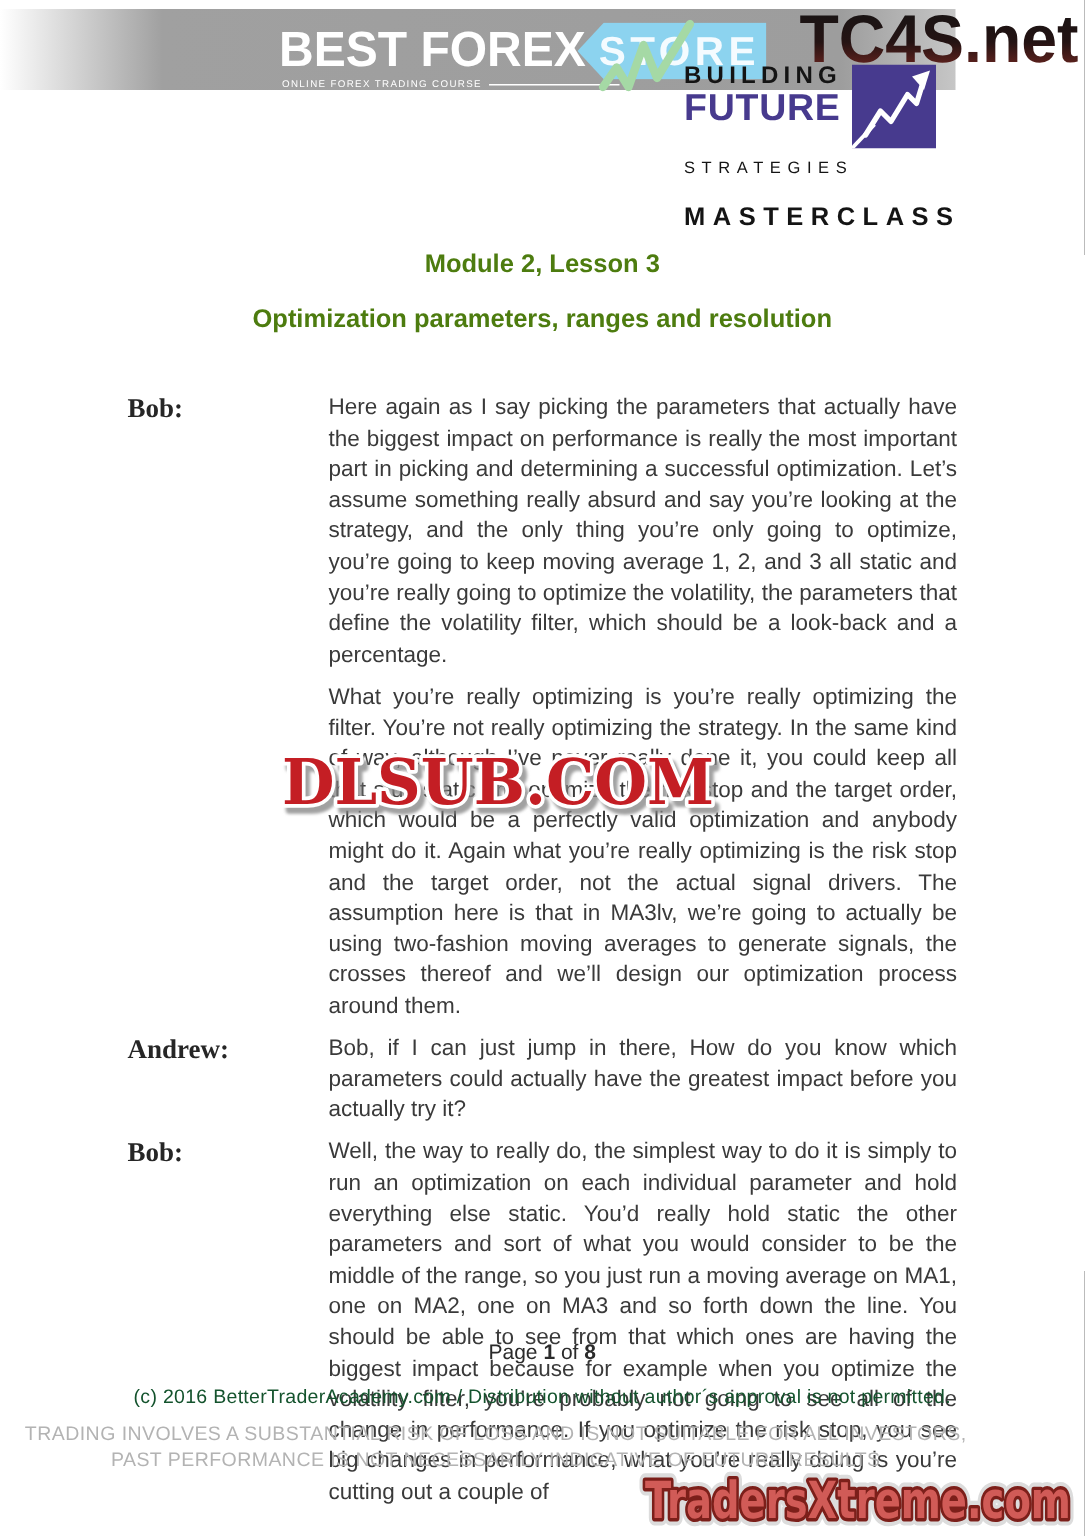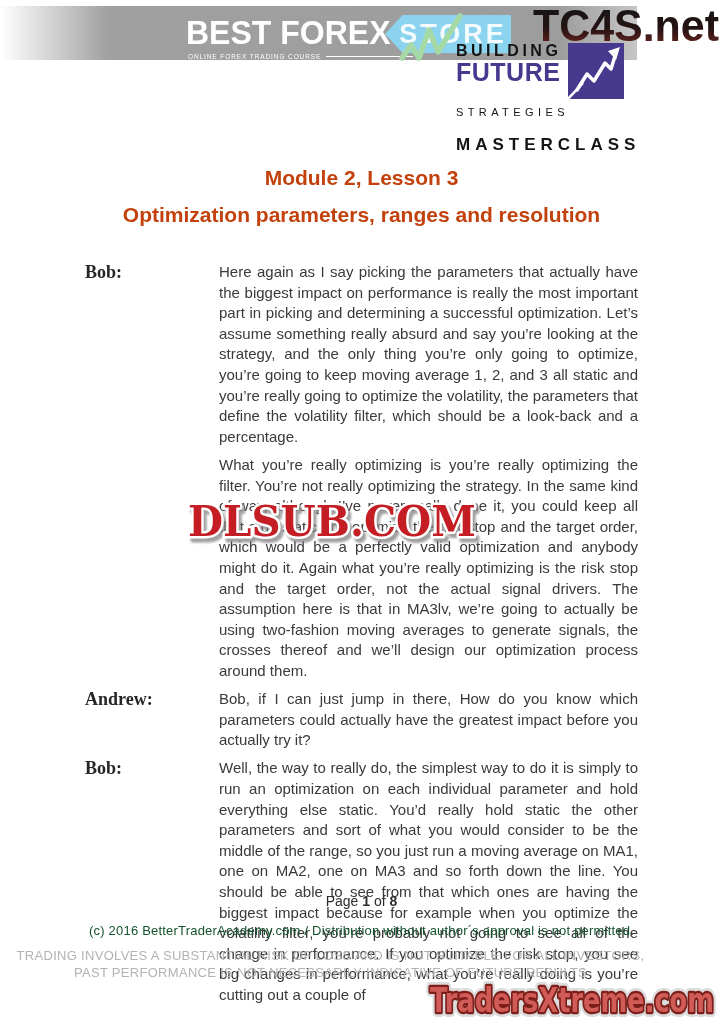--- a/index.html
+++ b/index.html
@@ -25,21 +25,21 @@
   
   .masterclass{position:absolute;left:456px;top:42px;width:185px;color:#141414;}
   .mc1{font-size:16px;font-weight:bold;letter-spacing:3.5px;line-height:18px;}
   .mc2{font-size:25px;font-weight:bold;letter-spacing:.5px;line-height:25px;color:#473a8e;}
   .mc3{font-size:11px;letter-spacing:4.4px;line-height:14px;margin-top:20px;}
   .mc4{font-size:17px;font-weight:bold;letter-spacing:5px;line-height:19px;margin-top:16px;}
   .mc-square{position:absolute;left:112px;top:1px;}
 
   
   .doc-title,.doc-subtitle{position:absolute;left:85px;width:553px;text-align:center;
-      font-size:21px;font-weight:bold;color:#c2410c;}
+      font-size:17px;font-weight:bold;color:#4d7c0f;}
   .doc-title{top:166px;}
   .doc-subtitle{top:203px;}
 
   .transcript{position:absolute;left:85px;top:262px;width:553px;
       display:grid;grid-template-columns:134px 419px;}
   .speaker{font-size:18px;font-weight:bold;color:#262626;line-height:20.6px;font-family:Liberation Serif, serif;}
   .speech p{margin:0 0 7.6px 0;font-size:15px;line-height:20.6px;color:#3a3a3a;
       text-align:justify;}
 
   

